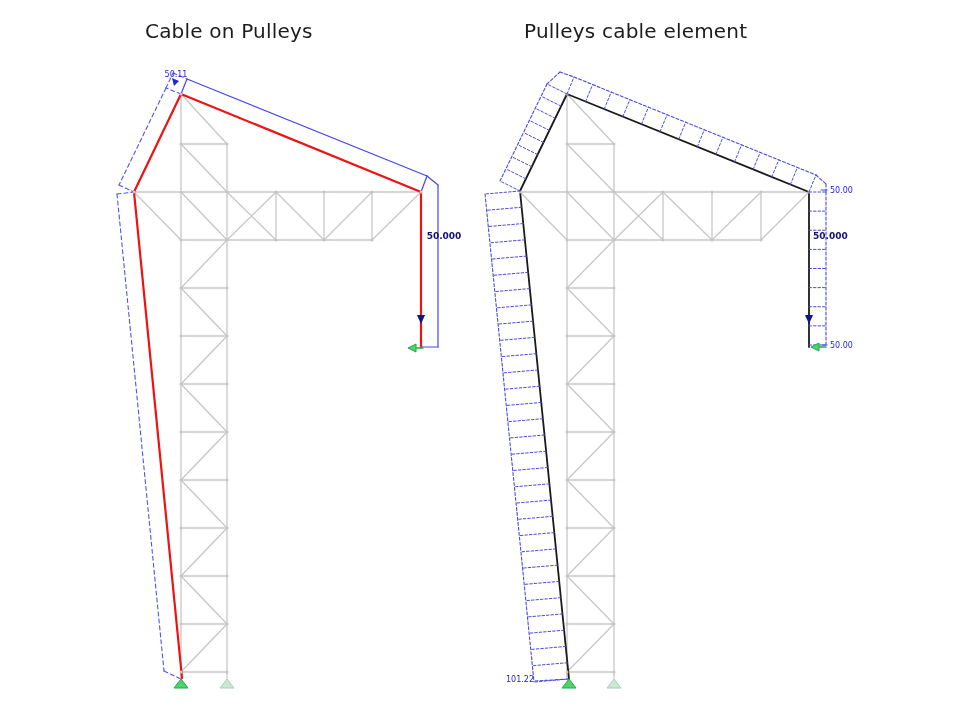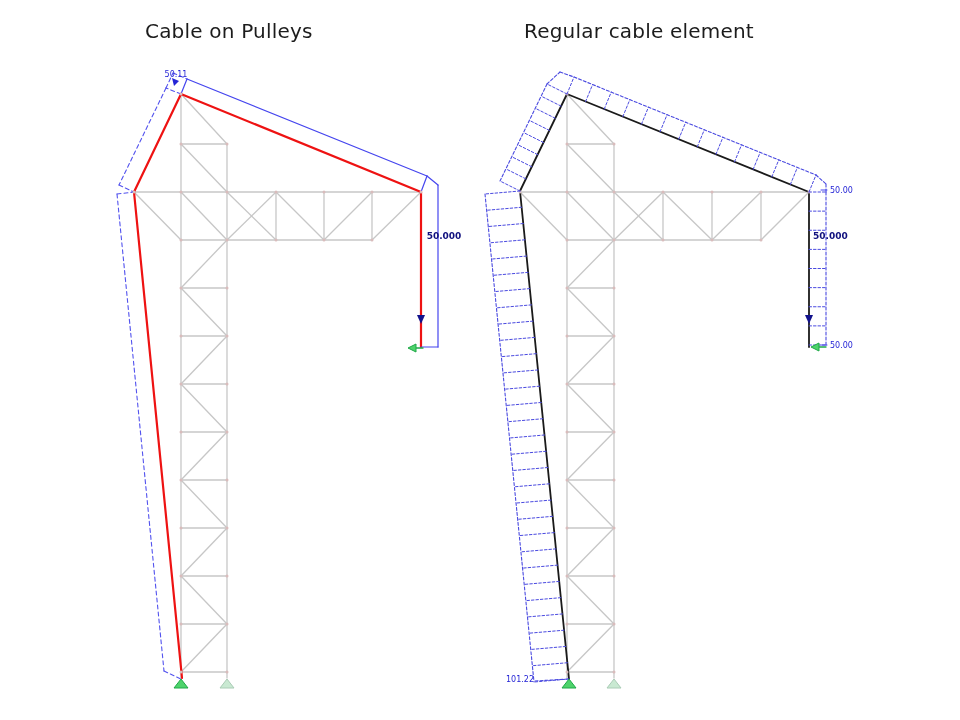--- a/index.html
+++ b/index.html
@@ -9,21 +9,21 @@
   .title.left{left:121px;}
   .title.right{left:500px;}
   svg{position:absolute;left:0;top:0;}
   svg text{font-family:"DejaVu Sans","Liberation Sans",sans-serif;}
 </style>
 </head>
 <body>
 
 <div class="canvas">
   <div class="title left">Cable on Pulleys</div>
-  <div class="title right">Regular cable element</div>
+  <div class="title right">Pulleys cable element</div>
   <svg id="scene" width="960" height="720" viewBox="0 0 960 720">
       <line x1="157" y1="94" x2="157" y2="678" stroke="#c7c7c7" stroke-width="1.3" stroke-linecap="round"></line>
       <line x1="203" y1="144" x2="203" y2="678" stroke="#c7c7c7" stroke-width="1.3" stroke-linecap="round"></line>
       <line x1="157" y1="144" x2="203" y2="144" stroke="#c7c7c7" stroke-width="1.3" stroke-linecap="round"></line>
       <line x1="110" y1="192" x2="397" y2="192" stroke="#c7c7c7" stroke-width="1.3" stroke-linecap="round"></line>
       <line x1="157" y1="240" x2="348" y2="240" stroke="#c7c7c7" stroke-width="1.3" stroke-linecap="round"></line>
       <line x1="157" y1="288" x2="203" y2="288" stroke="#c7c7c7" stroke-width="1.3" stroke-linecap="round"></line>
       <line x1="157" y1="336" x2="203" y2="336" stroke="#c7c7c7" stroke-width="1.3" stroke-linecap="round"></line>
       <line x1="157" y1="384" x2="203" y2="384" stroke="#c7c7c7" stroke-width="1.3" stroke-linecap="round"></line>
       <line x1="157" y1="432" x2="203" y2="432" stroke="#c7c7c7" stroke-width="1.3" stroke-linecap="round"></line>

